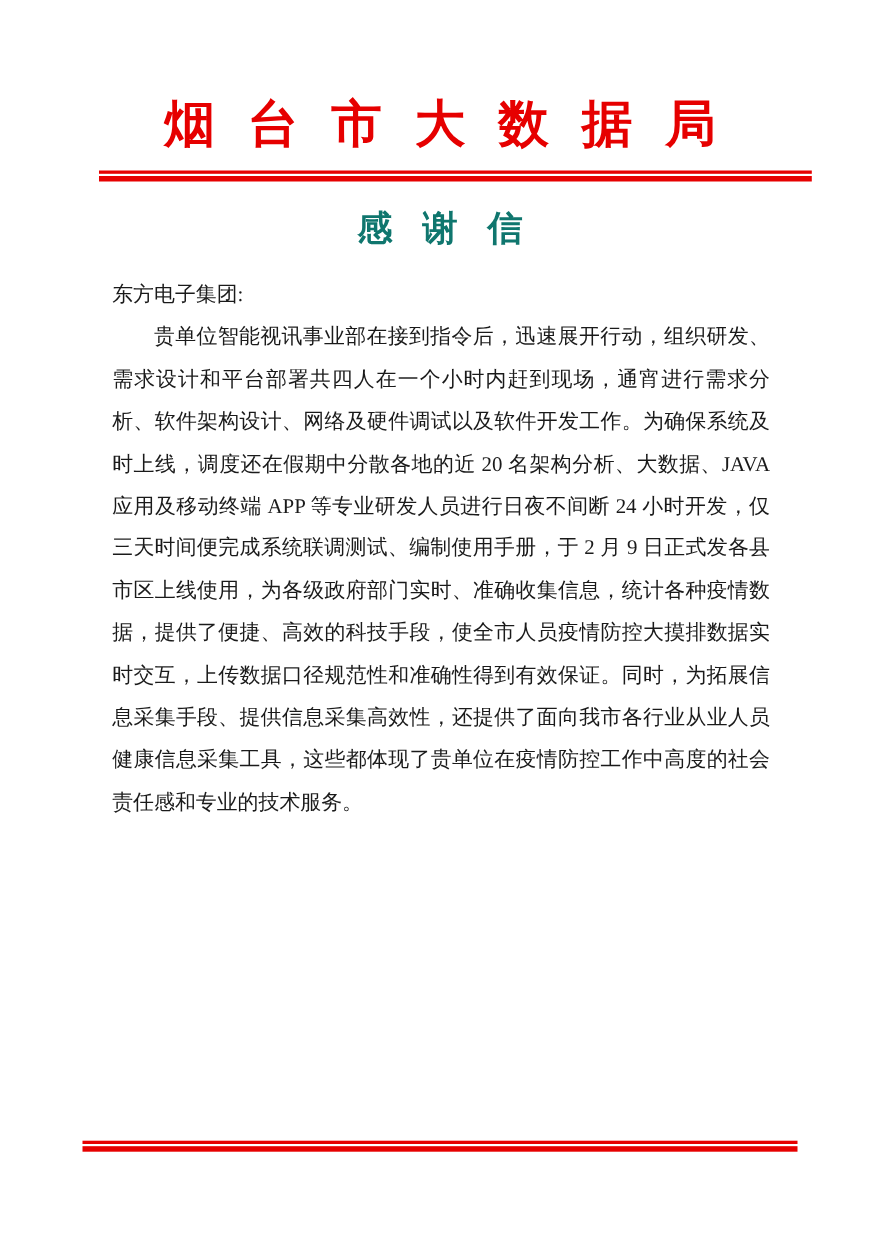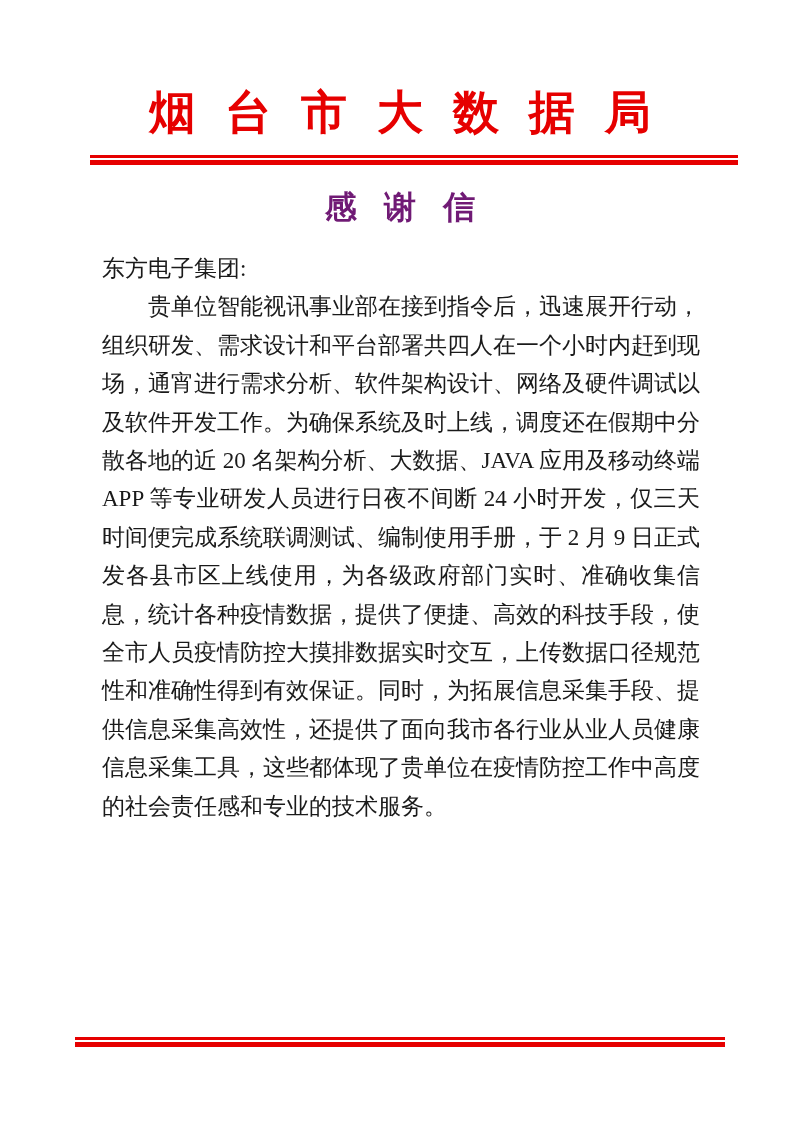--- a/index.html
+++ b/index.html
@@ -55,33 +55,33 @@
   .letter-title {
     position: absolute;
     top: 186px;
     left: 0;
     width: 100%;
     margin: 0;
     text-align: center;
     font-size: 32px;
     line-height: 42px;
     font-weight: bold;
-    color: #701a75;
+    color: #0f766e;
     letter-spacing: 0.85em;
     padding-left: 0.85em;
     box-sizing: border-box;
     white-space: nowrap;
   }
   
   .letter-body {
     position: absolute;
     top: 250px;
     left: 102px;
     width: 598px;
-    font-size: 23px;
+    font-size: 19px;
     line-height: 38.4px;
     text-align: justify;
   }
   .salutation {
     margin: 0;
   }
   .letter-body p.para {
     margin: 0;
     text-indent: 2em;
   }

